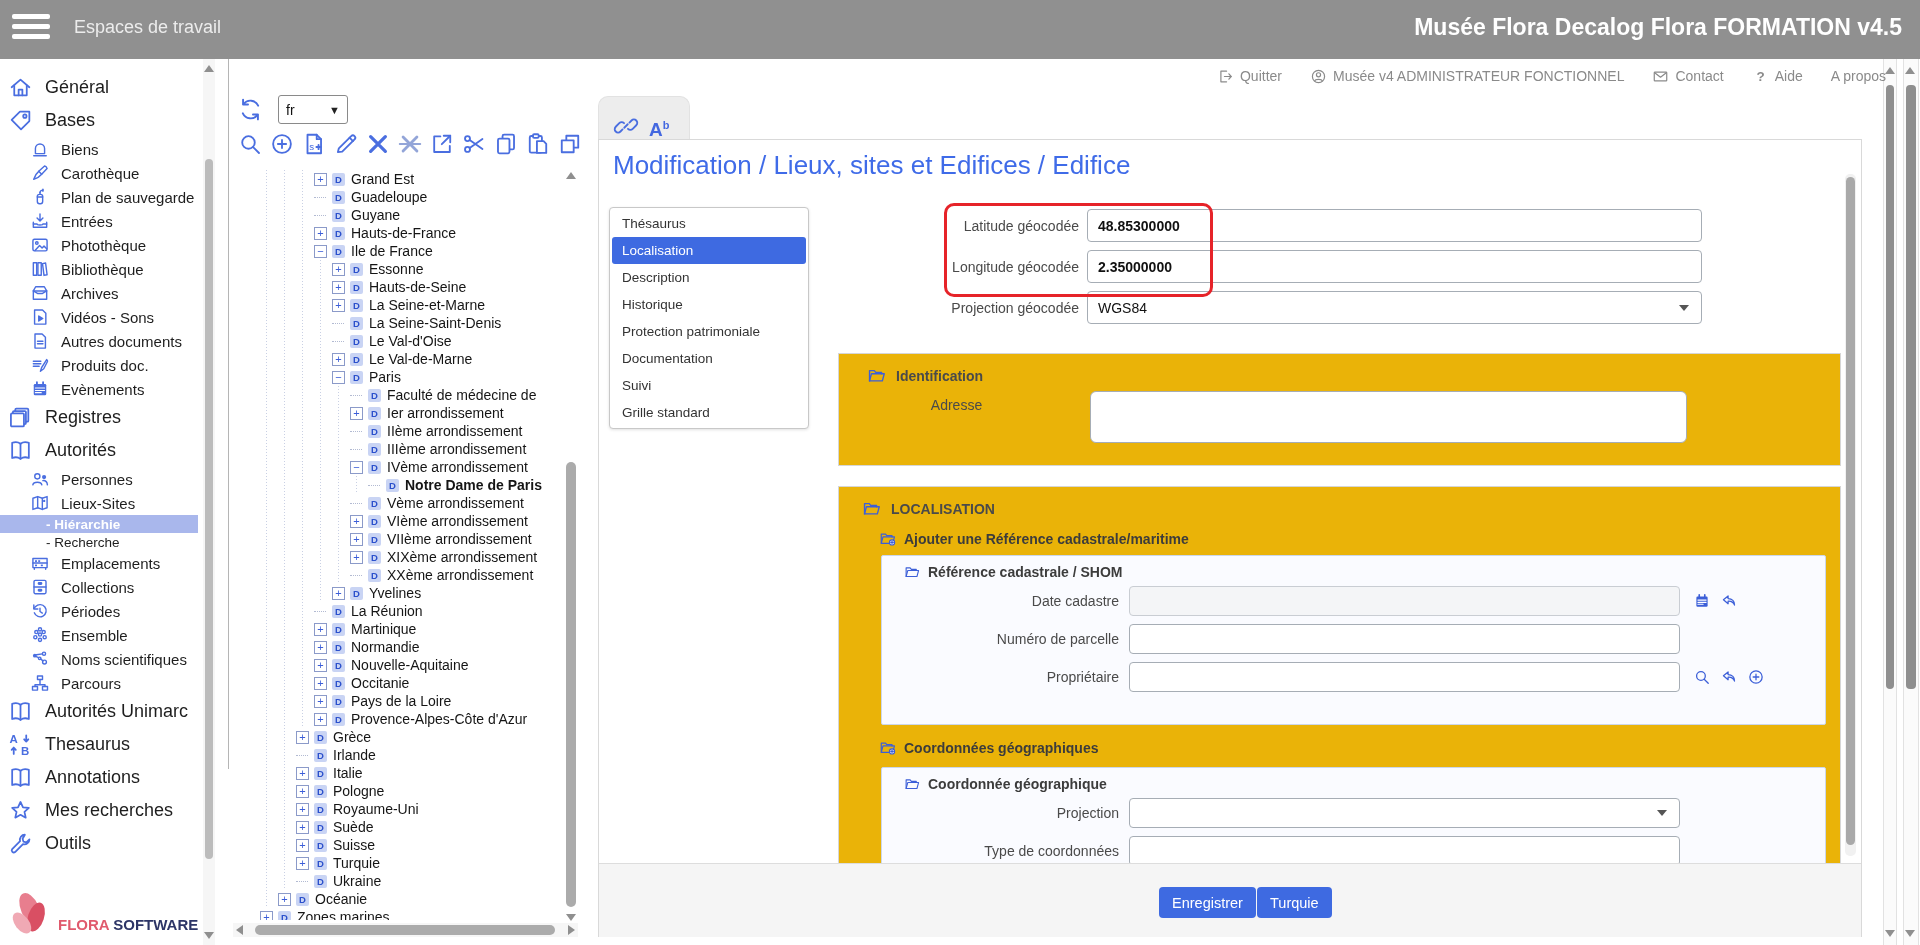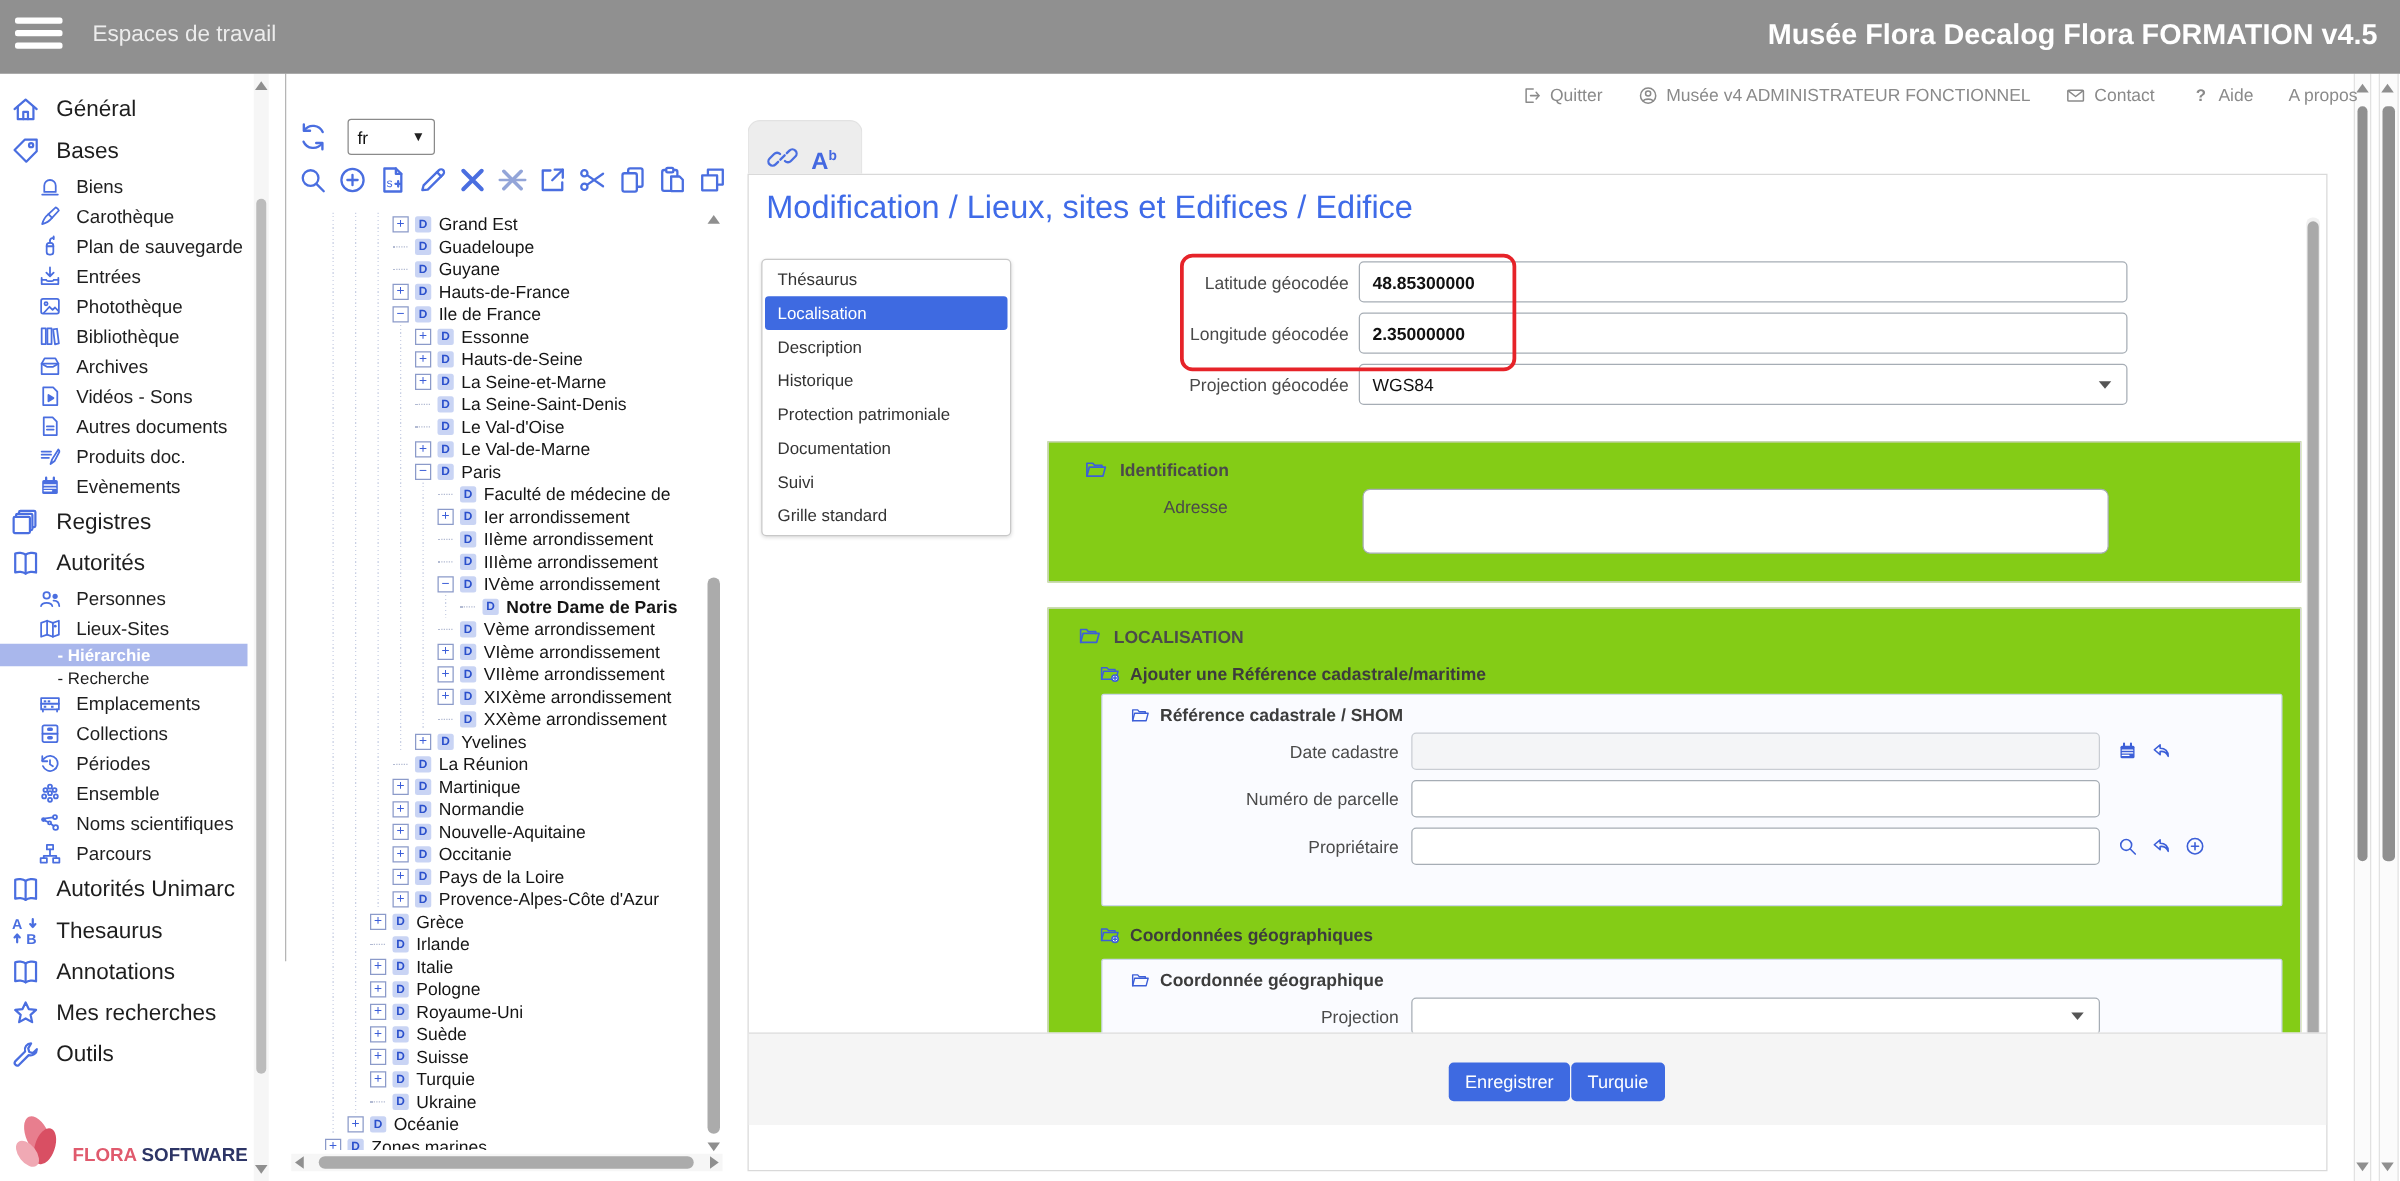--- a/index.html
+++ b/index.html
@@ -81,42 +81,42 @@
   .frow label{width:260px;text-align:right;padding-right:8px;font-size:14px;color:#4a4a4a;flex:none}
   .inp{height:33px;box-sizing:border-box;border:1px solid #a6adb5;border-radius:4px;background:#fff;
        font-family:inherit;font-size:14px;font-weight:bold;color:#111;padding:0 10px;outline:none}
   .w-top{width:615px}
   .selbox{height:33px;box-sizing:border-box;border:1px solid #a6adb5;border-radius:4px;background:#fff;display:flex;
           align-items:center;justify-content:space-between;padding:0 12px 0 10px;font-size:14px;font-weight:normal;color:#111;cursor:pointer}
   .caret{width:0;height:0;border-left:5px solid transparent;border-right:5px solid transparent;border-top:6px solid #555}
   #redbox{position:absolute;left:345px;top:63px;width:263px;height:88px;border:3px solid #e62329;border-radius:10px;
           pointer-events:none;z-index:6}
 
-  .gbox{position:absolute;left:239px;width:1003px;background:#84cc16;border:1px solid #d6d6d6;box-sizing:border-box}
+  .gbox{position:absolute;left:239px;width:1003px;background:#eab308;border:1px solid #d6d6d6;box-sizing:border-box}
   #ident-box{top:213px;height:113px}
   #loc-box{top:346px;height:392px}
   .gtitle{display:flex;align-items:center;gap:10px;font-size:14px;font-weight:bold;color:#4a4a4a}
   .g-row{display:flex;margin-top:6px}
   .g-row label{width:235px;text-align:center;padding-right:8px;font-size:14px;color:#4a4a4a;flex:none;padding-top:6px}
   textarea.inp{width:597px;height:52px;border-radius:6px;resize:none;padding-top:6px;margin-left:8px}
 
   .subtitle{display:flex;align-items:center;gap:8px;font-size:14px;font-weight:bold;color:#3c3c3c}
   .lightbox{position:absolute;left:42px;width:945px;background:#fafbff;border:1px solid #ccd7ea;border-radius:2px;box-sizing:border-box}
   #ref-box{top:68px;height:170px}
   #coord-box{top:280px;height:112px}
   .ib-row{display:flex;align-items:center;margin-top:8px}
   .ib-row label{width:247px;text-align:right;padding-right:10px;font-size:14px;color:#4a4a4a;flex:none;box-sizing:border-box}
   .w-in{width:551px;height:30px}
   .rowicons{display:flex;align-items:center;gap:9px;margin-left:13px}
   .rowicons span{display:flex;cursor:pointer}
 
   #main-vscroll{position:absolute;left:1246px;top:34px;width:11px;height:682px;background:#f1f1f1;border-radius:5px}
   #main-vscroll .thumb{position:absolute;left:1px;top:3px;width:9px;height:668px;background:#a9a9a9;border-radius:5px}
 
-  #main-footer{position:absolute;left:0;top:686px;width:1262px;height:73px;background:#f5f5f5;border-top:1px solid #ddd}
+  #main-footer{position:absolute;left:0;top:723px;width:1262px;height:73px;background:#f5f5f5;border-top:1px solid #ddd}
   .btn{position:absolute;top:23px;height:31px;border:none;border-radius:4px;background:#3e6ae1;color:#fff;
        font-family:inherit;font-size:14.5px;padding:0 13px;cursor:pointer}
   #btn-save{left:560px}
   #btn-cancel{left:658px}
 
   
   .rbar{position:absolute;top:59px;height:886px;background:#fbfbfb;border-left:1px solid #e2e2e2;border-right:1px solid #e2e2e2}
   #rbarA{left:1883px;width:12px}
   #rbarB{left:1903px;width:14px}
   .rbar .thumb{position:absolute;left:2px;right:2px;border-radius:4px;background:#8f8f8f}

